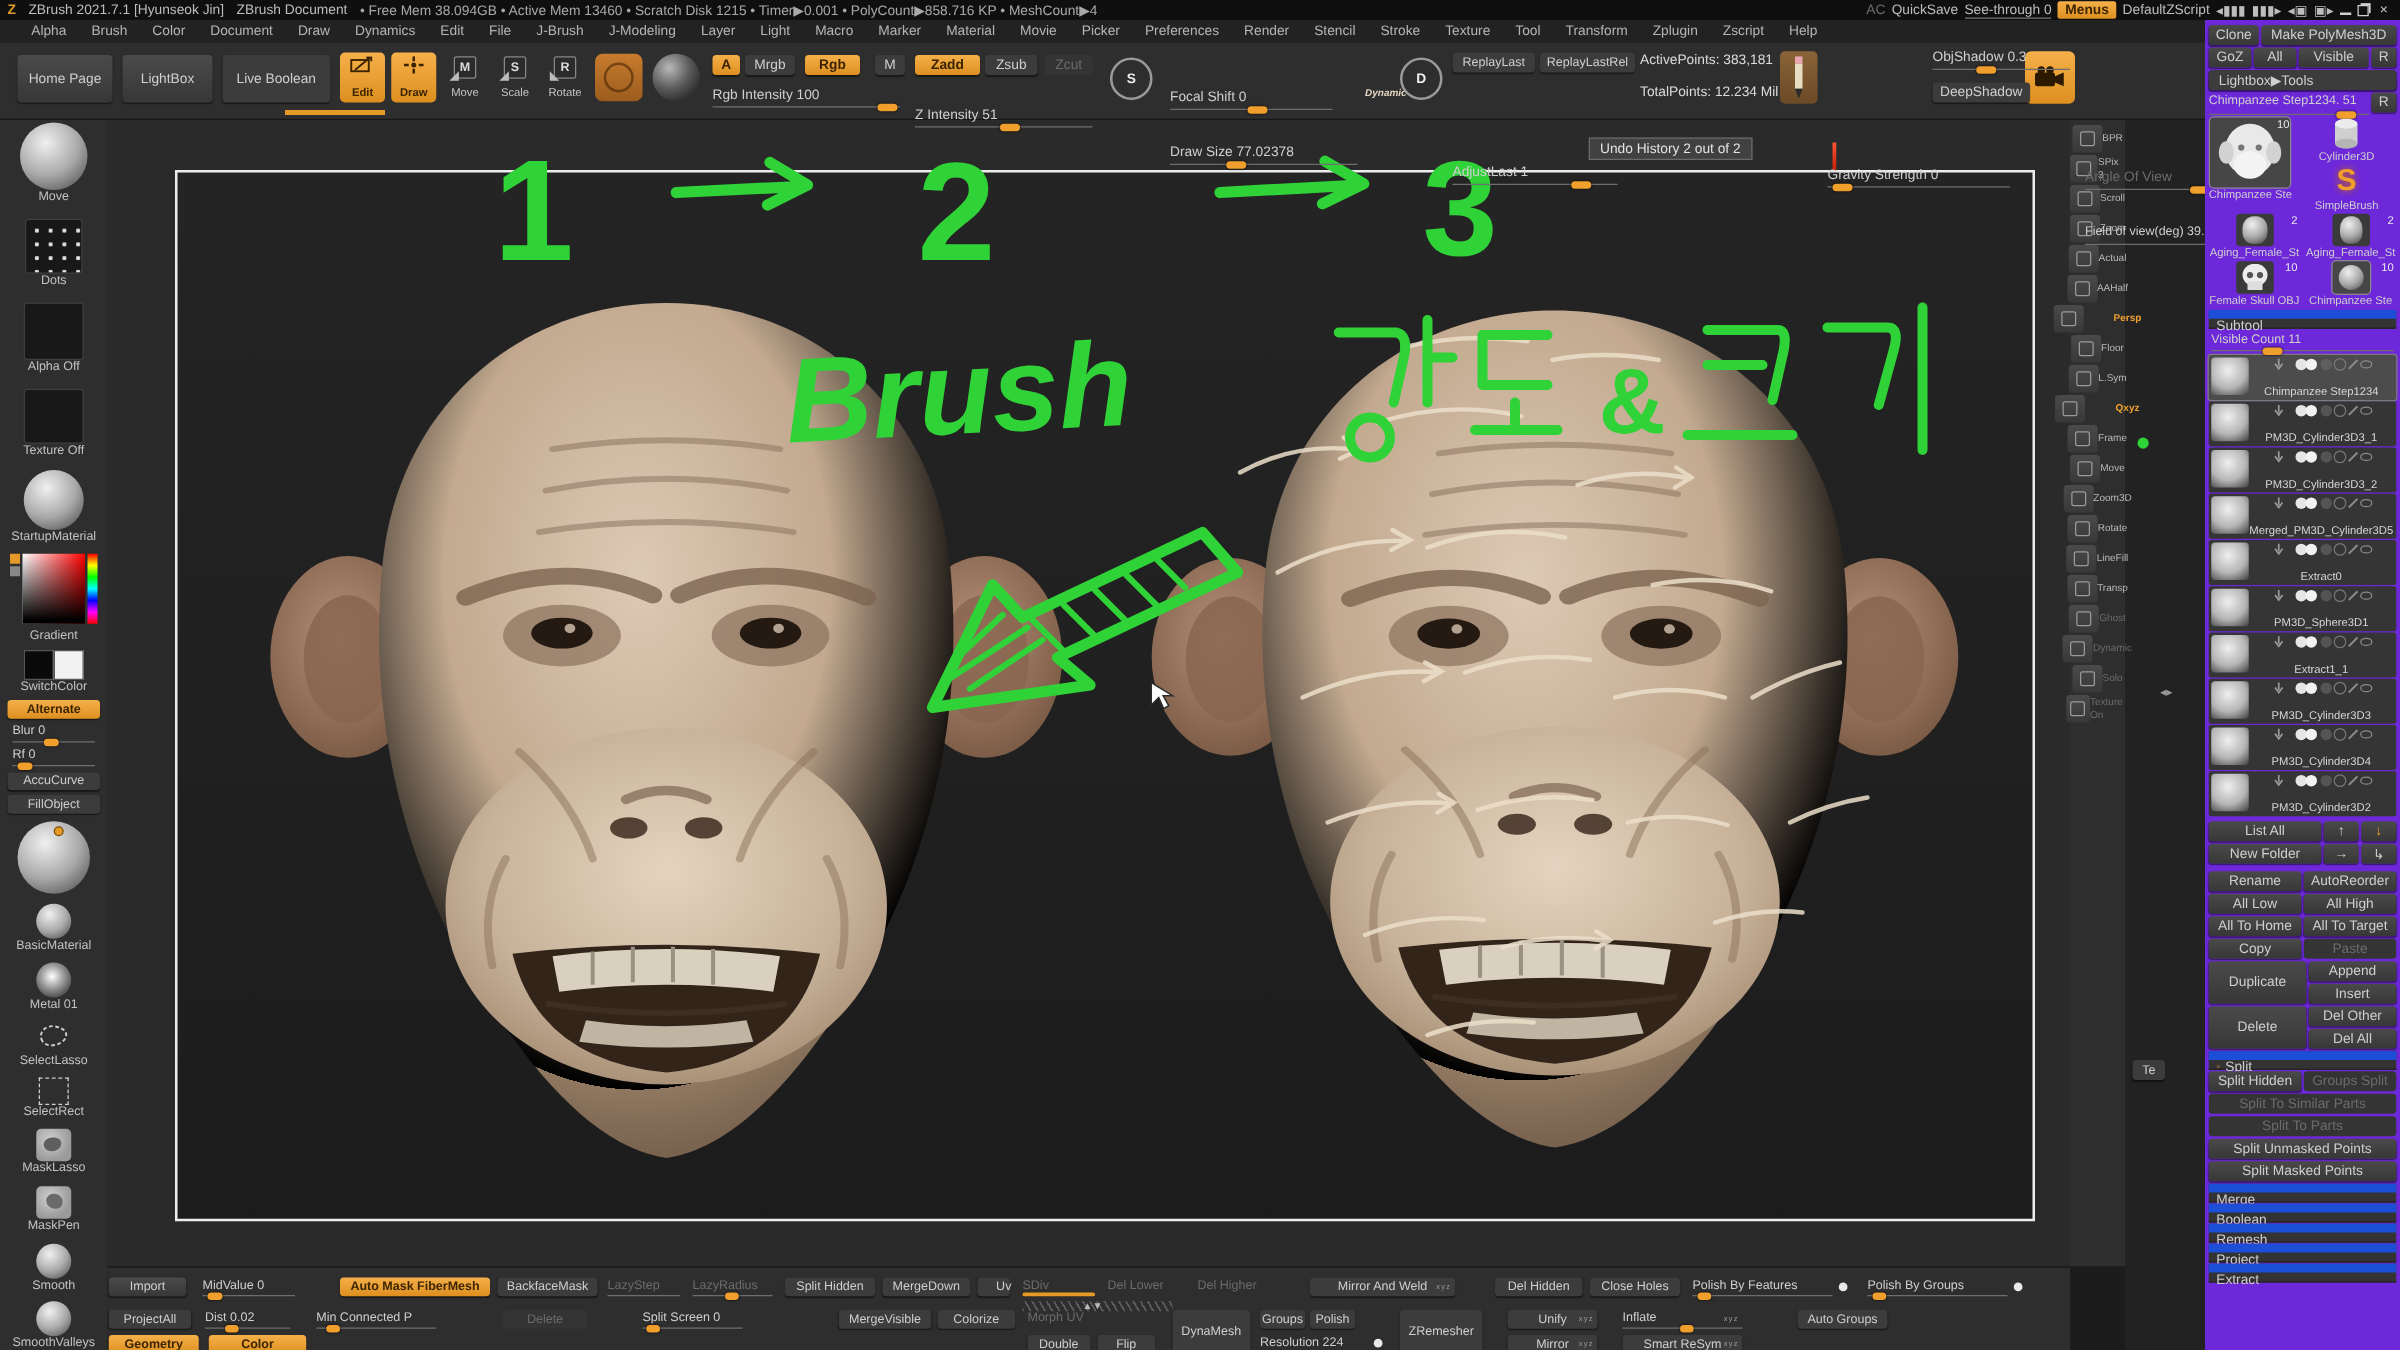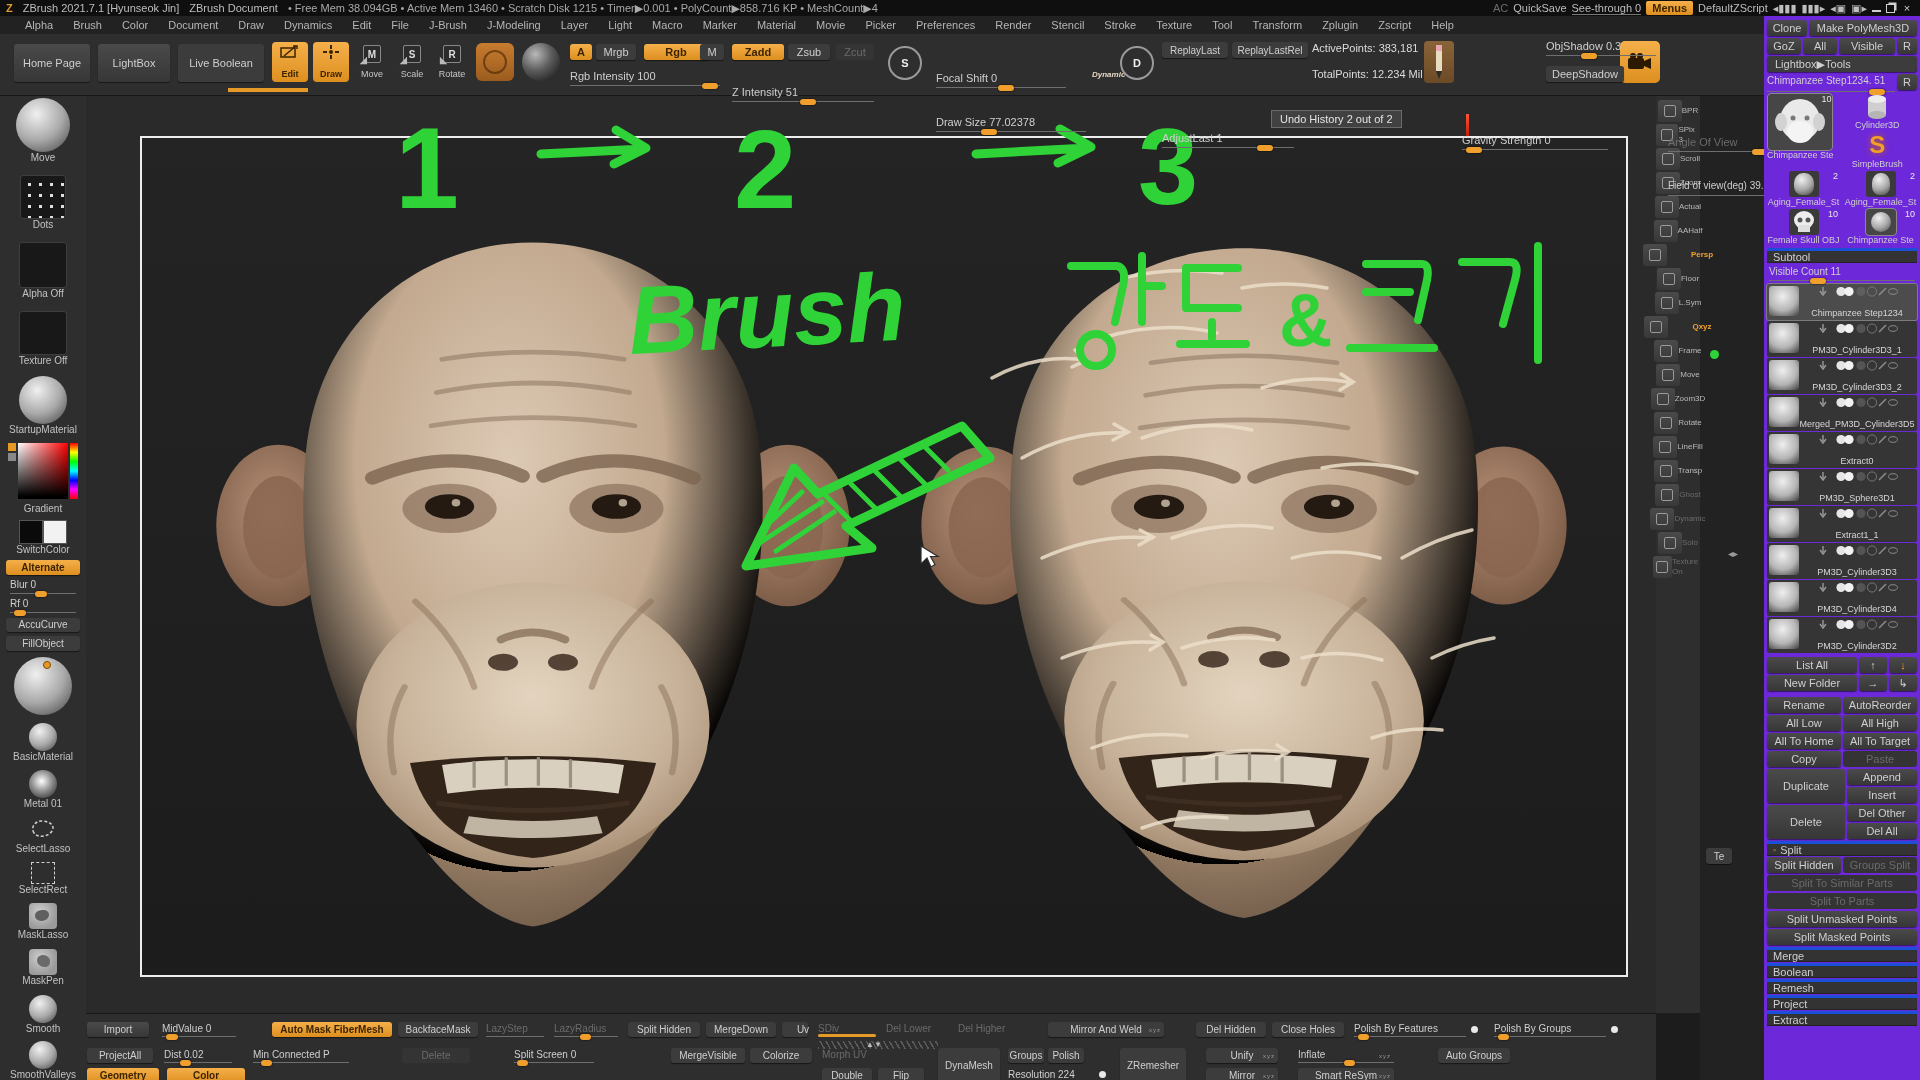--- a/index.html
+++ b/index.html
@@ -89,22 +89,22 @@
   .tool .tlabel { font-size:9px; color:#cfcfcf; line-height:10px; white-space:nowrap; }
   .badge { position:absolute; top:0; right:2px; font-size:9px; color:#e8e8e8; }
   .tthumb { background:#3a3a3a; border-radius:3px; display:grid; place-items:center; }
   .sel { outline:1px solid #8a8a8a; background:#464646; }
   .st-row { display:flex; height:36px; background:#353535; border-radius:2px; margin-bottom:1px; padding:2px; }
   .st-row.selected { background:#4c4c4c; outline:1px solid #7c7c7c; }
   .st-thumb { width:30px; height:30px; flex:0 0 30px; border-radius:3px;
               background:radial-gradient(circle at 45% 35%, #efefef, #b5b5b5 55%, #3d3d3d); }
   .st-main { flex:1; display:flex; flex-direction:column; align-items:center; justify-content:space-between; }
   .st-name { font-size:9px; color:#d6d6d6; white-space:nowrap; }
-  .sechdr { background:#333; border-top:3px solid #1d4ed8; border-bottom:1px solid #222;
-            height:15px; display:flex; align-items:center; padding-left:6px; color:#cfcfcf; margin-bottom:1px;}
+  .sechdr { background:#333; border-top:7px solid #1d4ed8; border-bottom:1px solid #222;
+            height:15px; display:flex; padding-left:6px; color:#cfcfcf; margin-bottom:1px;}
   .obullet { color:#f0a030; margin-right:4px; font-size:9px; }
 
   
   #bottomshelf { top:1013px; left:86px; width:1570px; height:67px; background:#2e2e2e;
                  border-top:1px solid #171717; z-index:9; }
   .bs { position:absolute; height:15px; font-size:10px; line-height:14px; }
   .zigzag { background:repeating-linear-gradient(60deg,#5a5a5a 0 1.5px,transparent 1.5px 5px); }
 
   .handle-dots { background:repeating-linear-gradient(#606060 0 2px, transparent 2px 6px); }
 </style>
@@ -223,21 +223,21 @@
     <span class="label-sm">Rotate</span>
   </div>
 
   <div class="abs" style="left:476px;top:9px;width:38px;height:38px;border-radius:6px;background:linear-gradient(#c87c2e,#9a5c1e);display:grid;place-items:center;">
     <div style="width:24px;height:24px;border-radius:50%;border:2px solid rgba(60,30,0,.55);"></div>
   </div>
   <div class="abs" style="left:522px;top:9px;width:38px;height:38px;border-radius:50%;background:radial-gradient(circle at 35% 30%, #b9b9b9, #5c5c5c 45%, #141414 95%);"></div>
 
   <div class="btn orange abs" style="left:570px;top:10px;width:22px;height:16px;">A</div>
   <div class="btn flat abs" style="left:596px;top:10px;width:40px;height:16px;">Mrgb</div>
-  <div class="btn orange abs" style="left:644px;top:10px;width:64px;height:16px;">Rgb</div>
+  <div class="btn orange abs" style="left:644px;top:10px;width:44px;height:16px;">Rgb</div>
   <div class="btn flat abs" style="left:700px;top:10px;width:24px;height:16px;">M</div>
   <div class="slider abs" style="left:570px;top:36px;width:150px;height:16px;">
     <span>Rgb Intensity 100</span><div class="track"></div><div class="knob" style="left:88%;"></div>
   </div>
 
   <div class="btn orange abs" style="left:732px;top:10px;width:52px;height:16px;">Zadd</div>
   <div class="btn flat abs" style="left:788px;top:10px;width:42px;height:16px;">Zsub</div>
   <div class="btn flat dim abs" style="left:836px;top:10px;width:38px;height:16px;">Zcut</div>
   <div class="slider abs" style="left:732px;top:36px;width:142px;height:16px;">
     <span>Z Intensity 51</span><div class="track"></div><div class="knob" style="left:48%;"></div>

